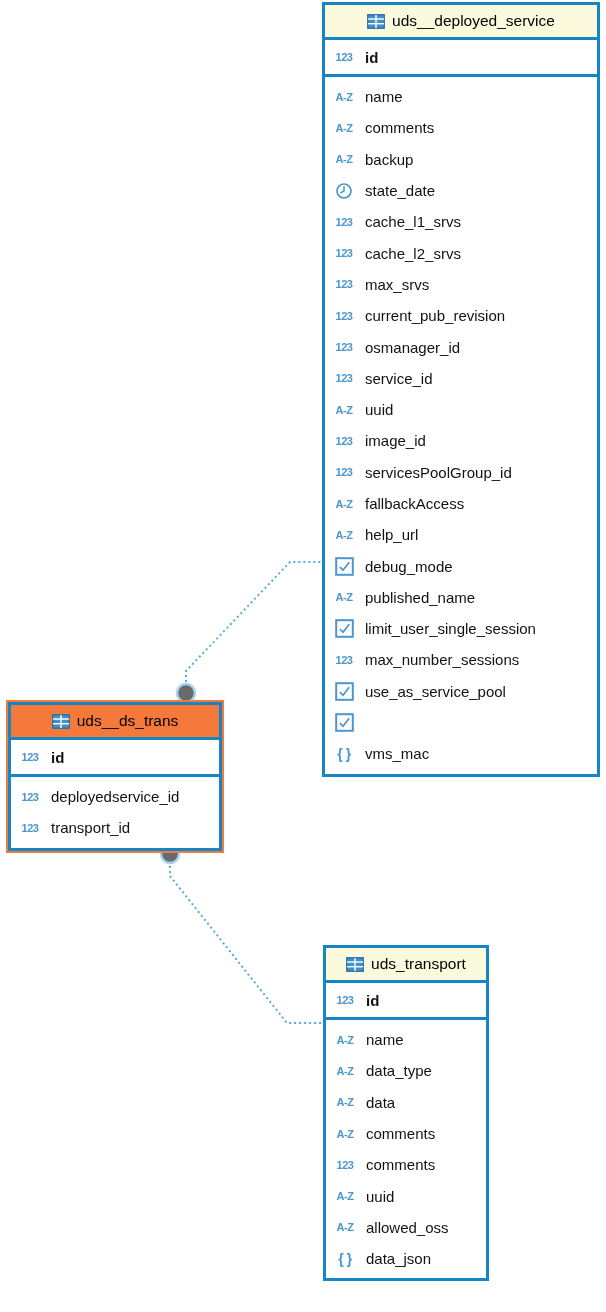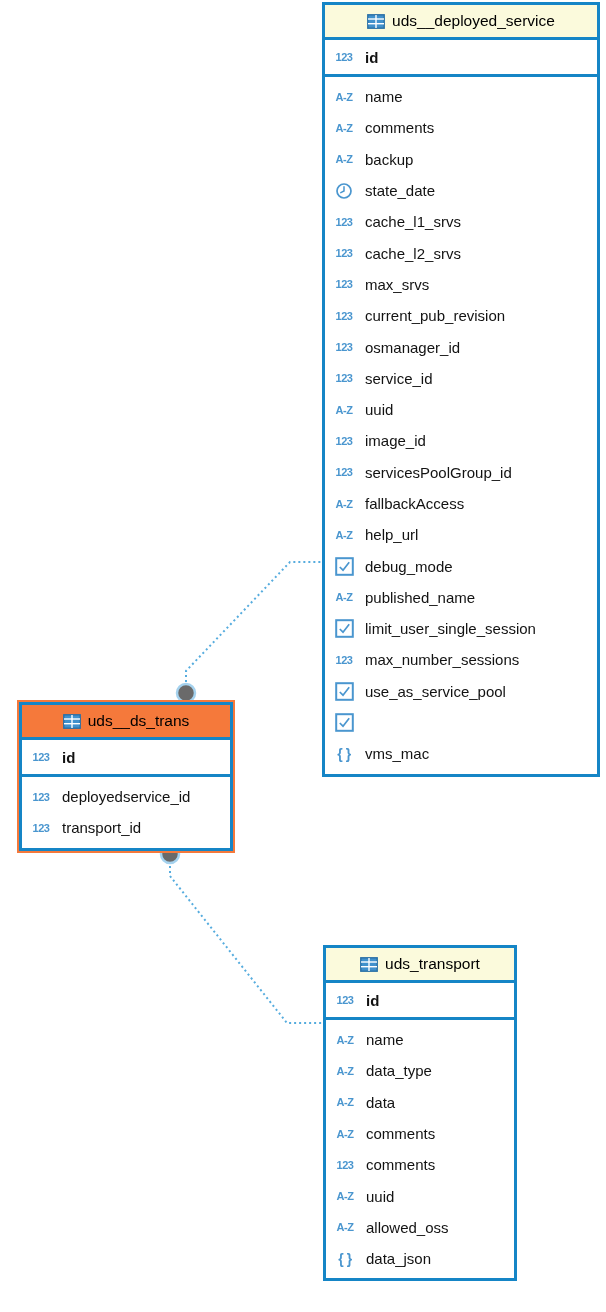--- a/index.html
+++ b/index.html
@@ -225,21 +225,21 @@
           </span>
         </div>
         <div class="col-row">
           <span class="cell-icon">
             <span class="txt-icon brace">{ }</span>
           </span>
           <span class="col-name">vms_mac</span>
         </div>
       </div>
     </div>
-    <div class="db-table selected" style="left: 19px; top: 702px; width: 214px;">
+    <div class="db-table selected" style="left: 8px; top: 702px; width: 214px;">
       <div class="tbl-header" style="background: rgb(245, 121, 59);">
         <span class="cell-icon" style="width: 18px; flex: 0 0 18px;">
           <svg width="18" height="15" viewBox="0 0 18 15">
             <rect x="0.8" y="0.8" width="16.4" height="13.4" fill="#4191CC" stroke="#2A6FA5" stroke-width="1.4"></rect>
             <line x1="1" y1="5" x2="17" y2="5" stroke="#ffffff" stroke-width="1.4"></line>
             <line x1="1" y1="9.7" x2="17" y2="9.7" stroke="#ffffff" stroke-width="1.4"></line>
             <line x1="9" y1="1" x2="9" y2="14" stroke="#ffffff" stroke-width="1.4"></line>
           </svg>
         </span>
         <span class="tbl-title">uds__ds_trans</span>
@@ -258,21 +258,21 @@
           <span class="col-name">deployedservice_id</span>
         </div>
         <div class="col-row">
           <span class="cell-icon">
             <span class="txt-icon">123</span>
           </span>
           <span class="col-name">transport_id</span>
         </div>
       </div>
     </div>
-    <div class="db-table" style="left: 323px; top: 945px; width: 194px;">
+    <div class="db-table" style="left: 323px; top: 945px; width: 166px;">
       <div class="tbl-header" style="background: rgb(251, 250, 220);">
         <span class="cell-icon" style="width: 18px; flex: 0 0 18px;">
           <svg width="18" height="15" viewBox="0 0 18 15">
             <rect x="0.8" y="0.8" width="16.4" height="13.4" fill="#4191CC" stroke="#2A6FA5" stroke-width="1.4"></rect>
             <line x1="1" y1="5" x2="17" y2="5" stroke="#ffffff" stroke-width="1.4"></line>
             <line x1="1" y1="9.7" x2="17" y2="9.7" stroke="#ffffff" stroke-width="1.4"></line>
             <line x1="9" y1="1" x2="9" y2="14" stroke="#ffffff" stroke-width="1.4"></line>
           </svg>
         </span>
         <span class="tbl-title">uds_transport</span>

